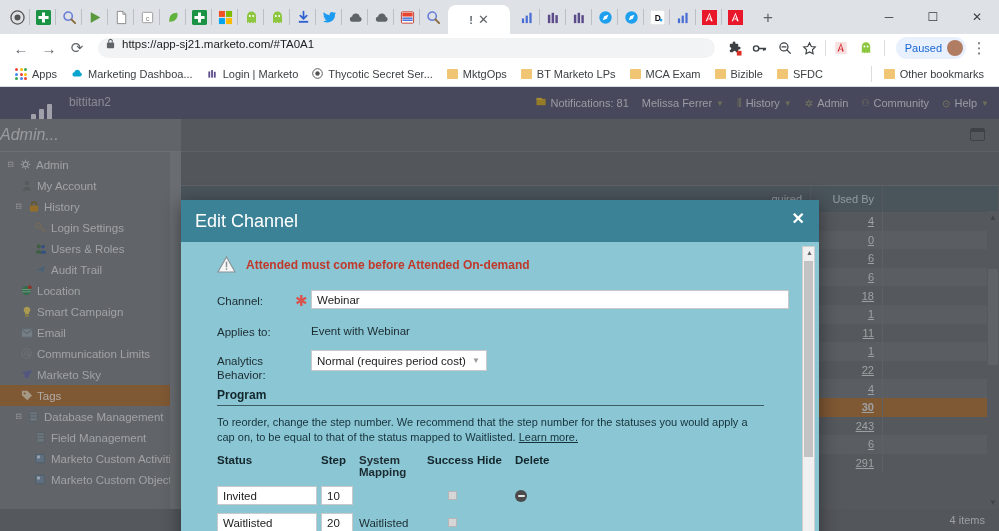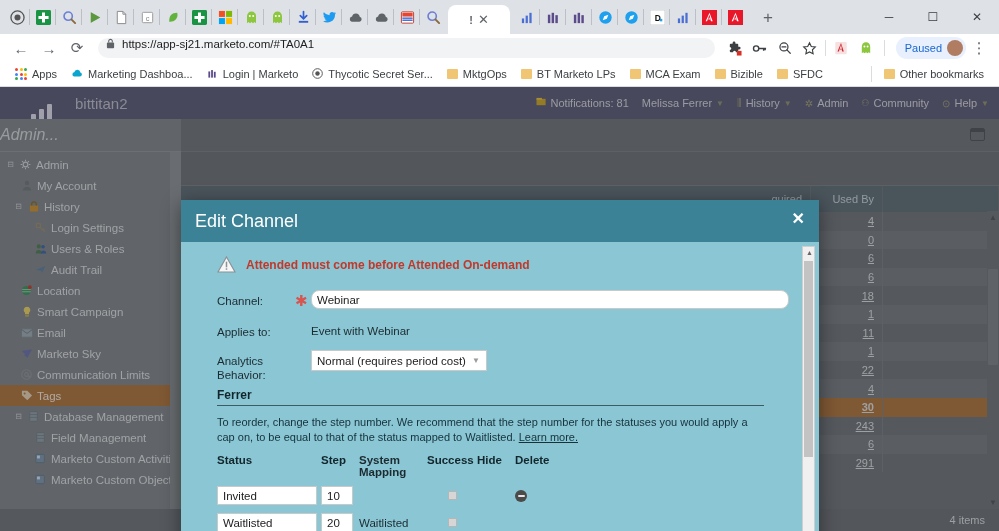--- a/index.html
+++ b/index.html
@@ -99,21 +99,21 @@
   }
   .logo-circle {
     position:absolute;left:13px;top:1px;width:57px;height:57px;border-radius:50%;
     background:#5b5a74; display:flex;align-items:center;justify-content:center;
   }
   .logo-bars { display:flex; gap:3px; align-items:flex-end; }
   .logo-bars i { display:block; background:#d7d7e2; width:5px; border-radius:1px;}
   .logo-bars i:nth-child(1){height:16px;}
   .logo-bars i:nth-child(2){height:21px;}
   .logo-bars i:nth-child(3){height:26px;}
-  .munch { position:absolute;left:75px;top:8px;font-size:15px;color:#b9b8c6;text-align:right;}
+  .munch { position:absolute;left:69px;top:8px;font-size:12px;color:#b9b8c6;text-align:right;}
   .topnav { position:absolute; right:0; top:0; height:32px; display:flex;
     align-items:center; gap:13px; padding-right:10px; }
   .tn { display:flex;align-items:center;gap:4px;font-size:11px;color:#cfcfd8;}
   .tn .cv { font-size:8px; color:#8f8f70; }
 
   .sidebar {
     position:absolute;left:0;top:32px;width:181px;height:412px;background:#7e8287;
   }
   .side-search {
     height:33px; display:flex; align-items:center; 
@@ -198,21 +198,21 @@
   .warn-tri { width:19px;height:17px;position:relative;flex:none; }
   .warn-txt { color:#c0392b; font-size:12px; font-weight:bold; }
 
   .frow { display:flex; align-items:flex-start; margin-bottom:11px; }
   .flabel { width:78px; font-size:11.5px; color:#1c2b30; padding-top:4px; line-height:14px;}
   .req-star { width:16px; color:#d9534f; font-size:15px; padding-top:2px; }
   .tinput {
     height:19px; background:#fff; border:1px solid #c9c9c9; font-size:11.5px;
     color:#222; padding:0 5px; display:flex;align-items:center;
   }
-  .ch-input { width:478px;border-radius:8px; }
+  .ch-input { width:478px; }
   .plain-val { font-size:11.5px; color:#1c2b30; padding-top:4px; }
   .select {
     width:176px;height:21px;background:#fff;border:1px solid #c9c9c9;
     display:flex;align-items:center;padding:0 5px;font-size:11.5px;color:#222;
     position:relative;
   }
   .select .cv { position:absolute;right:6px;color:#9a9a9a;font-size:8px; }
 
   .sect-title { font-size:12px;color:#12262c;font-weight:bold;
     border-bottom:1.5px solid #3d5b63;padding-bottom:3px;width:547px;margin:4px 0 9px 0;}
@@ -698,36 +698,36 @@
               <svg width="12" height="10" viewBox="0 0 14 11">
                 <rect x="0.6" y="0.6" width="12.8" height="9.8" rx="1" fill="#9aa6ae" stroke="#7b878f"></rect>
                 <path d="M0.6 1.4L7 6l6.4-4.6" fill="none" stroke="#6f7b83" stroke-width="1.1"></path>
               </svg>
             </span>
           <span>Email</span>
         </div>
 
         <div class="tnode lv1">
           <span class="ticon">
-              <svg width="12" height="11" viewBox="0 0 14 13">
-                <path d="M1 3.4l12-1.8-8 6.2zM3.4 8.6l9.6-7-5.4 10z" fill="#6a6fa8"></path>
-              </svg>
-            </span>
-          <span>Marketo Sky</span>
-        </div>
-
-        <div class="tnode lv1">
-          <span class="ticon">
               <svg width="11" height="11" viewBox="0 0 13 13">
                 <circle cx="6.5" cy="6.5" r="5.6" fill="none" stroke="#8d9299" stroke-width="1.3"></circle>
                 <circle cx="6.5" cy="6.5" r="2.2" fill="none" stroke="#8d9299" stroke-width="1.3"></circle>
                 <path d="M8.7 6.5v2.2c0 1 1.8 1 1.8-0.6" fill="none" stroke="#8d9299" stroke-width="1.3"></path>
               </svg>
             </span>
           <span>Communication Limits</span>
+        </div>
+
+        <div class="tnode lv1">
+          <span class="ticon">
+              <svg width="12" height="11" viewBox="0 0 14 13">
+                <path d="M1 3.4l12-1.8-8 6.2zM3.4 8.6l9.6-7-5.4 10z" fill="#6a6fa8"></path>
+              </svg>
+            </span>
+          <span>Marketo Sky</span>
         </div>
 
         <div class="tnode lv1 sel">
           <span class="ticon">
               <svg width="12" height="11" viewBox="0 0 14 13">
                 <path d="M1 1h6.4l5.6 5.6L7.4 12 1 6.2z" fill="#e0cdb1"></path>
                 <circle cx="4.2" cy="4.2" r="1.2" fill="#a9703c"></circle>
               </svg>
             </span>
           <span>Tags</span>
@@ -930,21 +930,21 @@
           <div class="flabel">
             <span>Analytics Behavior:</span>
           </div>
           <div class="req-star"></div>
           <div class="select">
             <span>Normal (requires period cost)</span>
             <span class="cv">▼</span>
           </div>
         </div>
 
-        <div class="sect-title">Ferrer</div>
+        <div class="sect-title">Program</div>
 
         <div class="helptxt">
           <span>To reorder, change the step number. We recommend that the step number for the statuses you would apply a cap on, to be equal to that of the status mapped to Waitlisted.</span>
           <a href="#">Learn more.</a>
         </div>
 
         <div class="grid-head">
           <div class="c-status">Status</div>
           <div class="c-step">Step</div>
           <div class="c-map">System Mapping</div>

